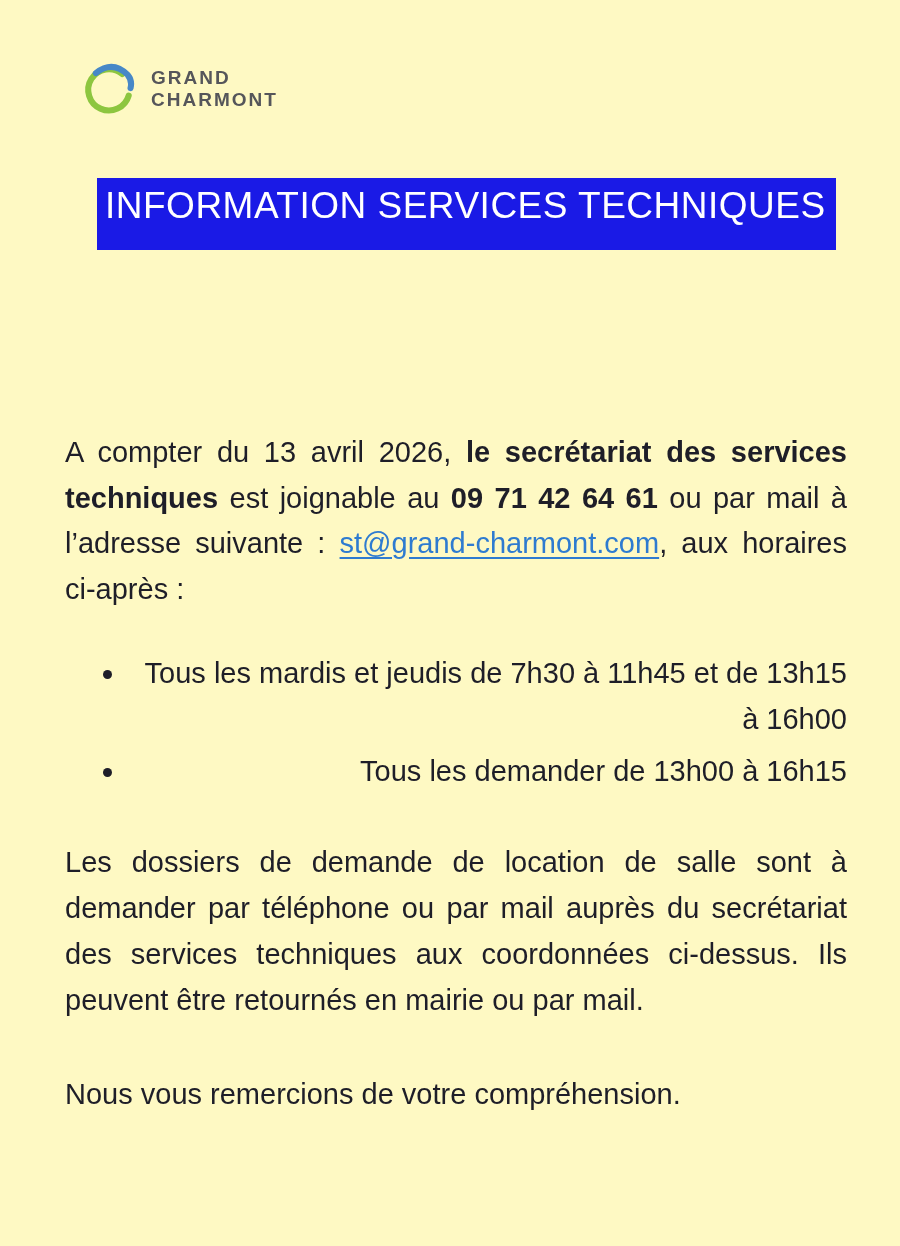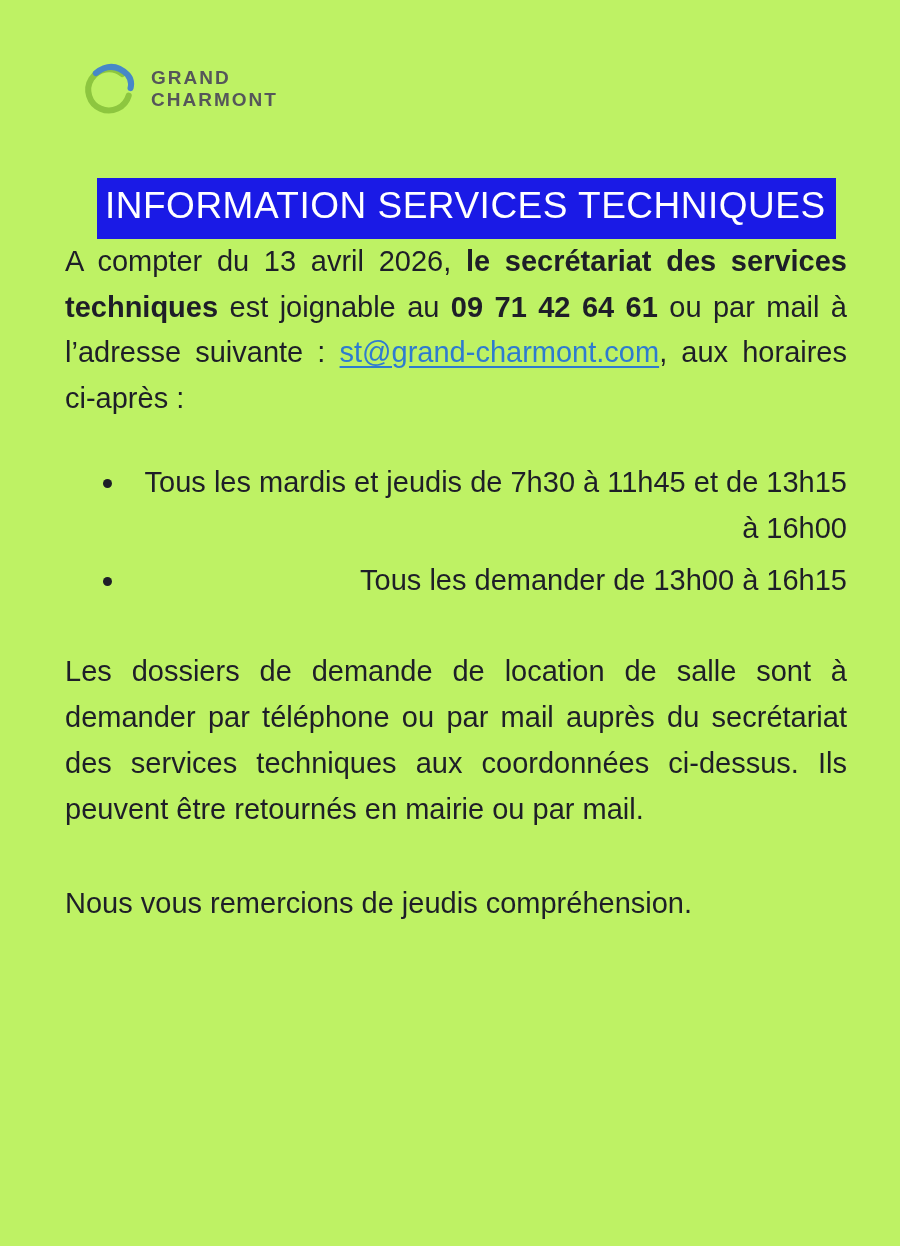--- a/index.html
+++ b/index.html
@@ -4,21 +4,21 @@
 <style>
   * { margin: 0; padding: 0; box-sizing: border-box; }
   html, body { background: #ffffff; }
   body { font-family: "Liberation Sans", "DejaVu Sans", sans-serif; }
 
   .page {
     position: relative;
     width: 900px;
     min-height: 1246px;
     margin: 0 auto;
-    background: #bef264;
+    background: #fef9c3;
     color: #1e1e28;
     padding: 58px 53px 70px 65px;
   }
 
   
   .logo {
     display: flex;
     align-items: center;
     gap: 12px;
     margin-left: 14px;
@@ -34,32 +34,33 @@
     line-height: 1.15;
   }
 
   
   .banner {
     margin-top: 58px;
     margin-left: 32px;
     width: fit-content;
     background: #1a1ae6;
     color: #ffffff;
-    padding: 8px 10px 12px 8px;
+    padding: 8px 10px 23px 8px;
   }
   .banner-title {
     font-size: 37px;
     font-weight: 500;
     letter-spacing: 0.5px;
     white-space: nowrap;
     line-height: 1.1;
   }
 
   
   .doc-body {
+    margin-top: 180px;
     font-size: 29px;
     line-height: 1.58;
     color: #1e1e28;
   }
   .para { text-align: justify; }
   .para b, .para strong { font-weight: 700; }
 
   a.email-link {
     color: #2e7bd0;
     text-decoration: underline;
@@ -109,16 +110,16 @@
 
     <p class="para"><span>A compter du 13 avril 2026, </span><strong>le secrétariat des services techniques</strong><span> est joignable au </span><strong>09 71 42 64 61</strong><span> ou par mail à l’adresse suivante : </span><a class="email-link" href="#">st@grand-charmont.com</a><span>, aux horaires ci-après :</span></p>
 
     <ul class="hours-list">
       <li>Tous les mardis et jeudis de 7h30 à 11h45 et de 13h15 à 16h00</li>
       <li>Tous les demander de 13h00 à 16h15</li>
     </ul>
 
     <p class="para para-location">Les dossiers de demande de location de salle sont à demander par téléphone ou par mail auprès du secrétariat des services techniques aux coordonnées ci-dessus. Ils peuvent être retournés en mairie ou par mail.</p>
 
-    <p class="para-thanks">Nous vous remercions de jeudis compréhension.</p>
+    <p class="para-thanks">Nous vous remercions de votre compréhension.</p>
 
   </main>
 </div>
 
 </body></html>

